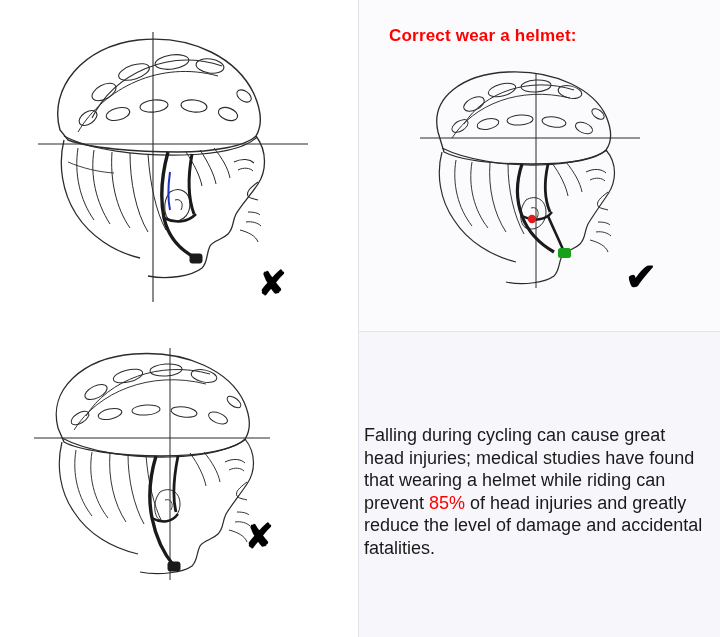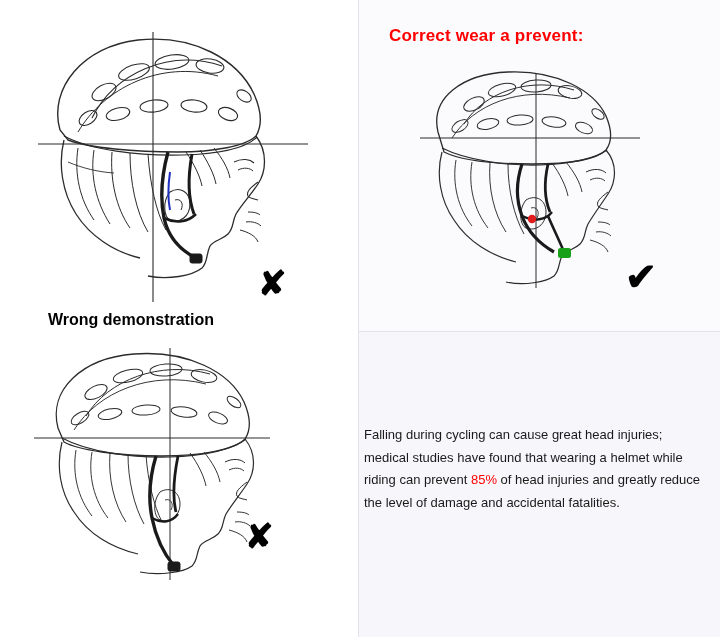--- a/index.html
+++ b/index.html
@@ -61,21 +61,21 @@
     font-size: 16px;
     white-space: nowrap;
   }
 
   #body-meaning {
     position: absolute;
     left: 364px;
     top: 424px;
     width: 344px;
     color: #1a1a1a;
-    font-size: 13px;
+    font-size: 18px;
     line-height: 22.5px;
   }
   #body-meaning .pct {
     color: #ff0000;
   }
 
   
   .mark {
     position: absolute;
     font-weight: bold;
@@ -268,23 +268,22 @@
       <path d="M184 112 C192 122 198 132 200 142" stroke-width="0.95"></path>
       <path d="M170 113 C178 124 184 136 186 146" stroke-width="0.95"></path>
 
       <path d="M136 116 C130 136 128 158 132 178 C136 198 144 214 154 226" stroke="#1a1a1a" stroke-width="3.4" fill="none"></path>
       <path d="M158 116 C154 136 152 156 156 172" stroke="#1a1a1a" stroke-width="2.8" fill="none"></path>
       <path d="M132 178 C142 184 152 182 158 174" stroke="#1a1a1a" stroke-width="2.4" fill="none"></path>
       <rect x="148" y="222" width="12" height="9" rx="2" fill="#1a1a1a" stroke="#1a1a1a" stroke-width="1"></rect>
     </svg>
   </div>
 
-  <div class="heading-red" id="title-correct">Correct wear a prevent:</div>
-
-  <div id="label-wrong">Wrong demonstration</div>
+  <div class="heading-red" id="title-correct">Correct wear a helmet:</div>
+
 
   <div class="mark" id="mark-x-1">✘</div>
 
   <div class="mark" id="mark-x-2">✘</div>
 
   <div class="mark" id="mark-check">✔</div>
 
 
   <div id="body-meaning">
     <span>Falling during cycling can cause great head injuries; medical studies have found that wearing a helmet while riding can prevent </span><span class="pct">85%</span><span> of head injuries and greatly reduce the level of damage and accidental fatalities.</span>

